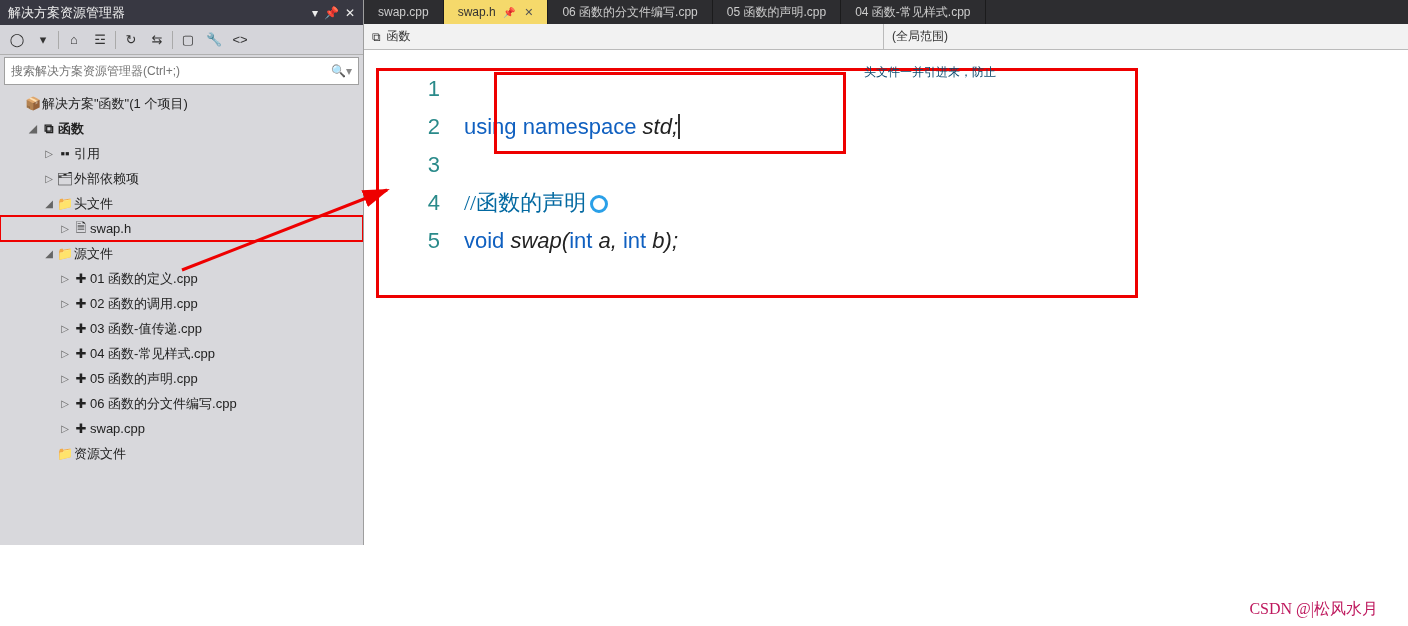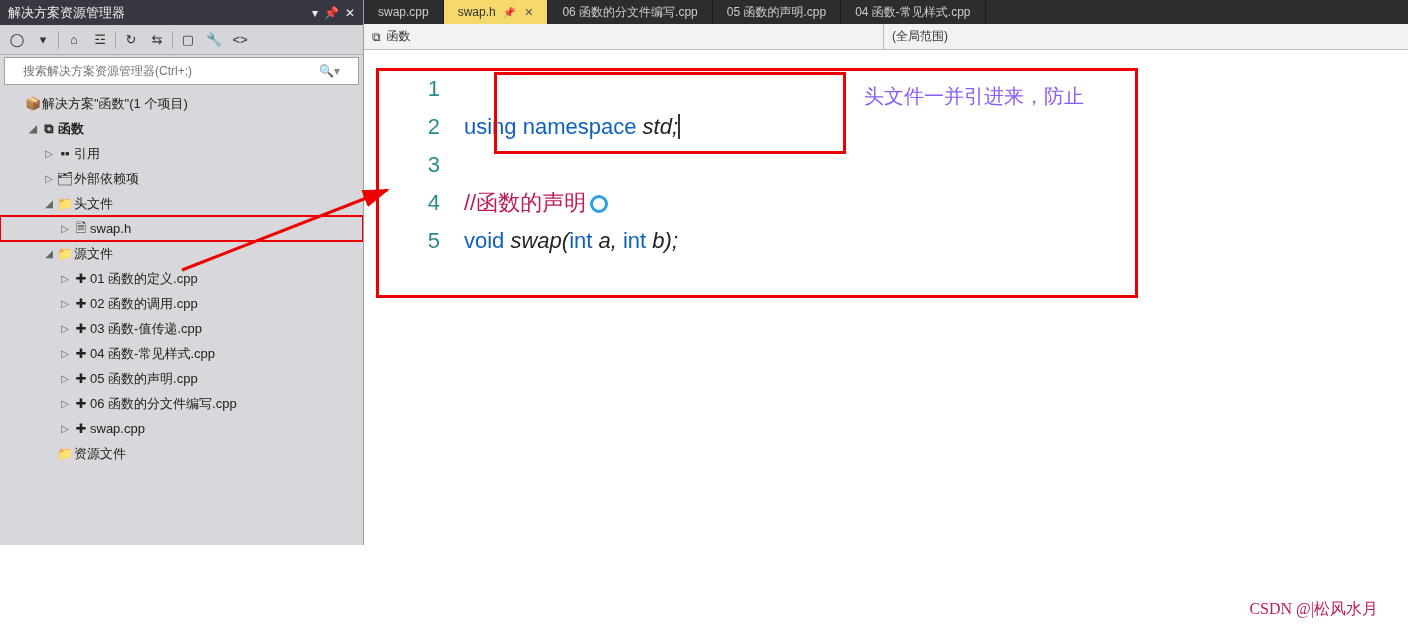--- a/index.html
+++ b/index.html
@@ -6,21 +6,21 @@
   body { width: 1408px; height: 626px; background: #fff; overflow: hidden; position: relative; }
   .tab-item { display: flex; align-items: center; padding: 0 14px; border-right: 1px solid #1b1b1c; cursor: pointer; }
   .tab-item.active { background: #f5d96b; color: #333; }
   .solution-panel { position: absolute; left: 0; top: 0; width: 364px; height: 545px; background: #d8d8dc; display: flex; flex-direction: column; border-right: 1px solid #9e9e9e; }
   .solution-header { display: flex; align-items: center; background: #383842; color: #eee; font-size: 13px; height: 25px; padding: 12px 8px; }
   .sol-head-title { flex: 1; }
   .sol-head-icons { display: flex; gap: 6px; font-size: 12px; }
   .sol-toolbar { display: flex; align-items: center; gap: 4px; height: 30px; padding: 0 6px; background: #d5d5da; border-bottom: 1px solid #b0b0b0; color: #333; }
   .sol-toolbar .tb-btn { width: 22px; height: 22px; display: flex; align-items: center; justify-content: center; font-size: 13px; cursor: pointer; }
   .sol-toolbar .sep { width: 1px; height: 18px; background: #aaa; }
-  .sol-search { display: flex; align-items: center; height: 28px; background: #fff; border: 1px solid #a0a0a0; margin: 2px 4px; padding: 0 18px; color: #888; font-size: 12px; }
+  .sol-search { display: flex; align-items: center; height: 28px; background: #fff; border: 1px solid #a0a0a0; margin: 2px 4px; padding: 0 6px; color: #888; font-size: 12px; }
   .sol-search input { flex: 1; border: none; outline: none; font-size: 12px; color: #333; background: transparent; }
   .tree { flex: 1; background: #d8d8dc; overflow: auto; padding-top: 4px; font-size: 13px; color: #222; }
   .node { display: flex; align-items: center; height: 25px; padding-right: 6px; cursor: pointer; }
   .node .twisty { width: 14px; text-align: center; color: #666; font-size: 10px; }
   .node .ico { width: 18px; text-align: center; font-size: 13px; }
   .node.sel { outline: 2px solid #e00; outline-offset: -1px; }
   .node.l0 { padding-left: 10px; }
   .node.l1 { padding-left: 26px; font-weight: bold; }
   .node.l2 { padding-left: 42px; }
   .node.l3 { padding-left: 58px; }
@@ -35,24 +35,24 @@
   .context-bar .cb-right { flex: 1; display: flex; align-items: center; padding: 0 8px; gap: 6px; }
   .code-area { position: relative; flex: 1; background: #fff; font-family: Consolas, "Courier New", monospace; font-size: 22px; line-height: 38px; }
   .redbox-outer { position: absolute; left: 12px; top: 18px; width: 762px; height: 230px; border: 3px solid #e00; }
   .code-inner { position: absolute; left: 30px; top: 20px; }
   .code-row { display: flex; }
   .lnum { width: 70px; text-align: right; padding-right: 24px; color: #2a8a8a; }
   .code-text { white-space: pre; }
   .tok-pre { color: #7a7a7a; }
   .tok-key { color: #1060c0; }
   .tok-plain { color: #222; font-style: italic; }
-  .tok-cmt { color: #be185d; }
+  .tok-cmt { color: #0369a1; font-family: Liberation Serif, serif; }
   .tok-type { color: #1060c0; }
   .redbox-inc { position: absolute; left: 130px; top: 22px; width: 352px; height: 82px; border: 3px solid #e00; }
-  .annot { position: absolute; left: 500px; top: 34px; color: #8b5cf6; font-size: 20px; line-height: 24px; font-family: "Microsoft YaHei"; }
+  .annot { position: absolute; left: 500px; top: 10px; color: #0c4a6e; font-size: 12px; line-height: 24px; font-family: "Microsoft YaHei"; }
   .blue-dot { display:inline-block; width:18px; height:18px; border:3px solid #2aa0e8; border-radius:50%; vertical-align:middle; margin-left:4px; }
   svg.arrow { position: absolute; left: 172px; top: 100px; width: 260px; height: 190px; pointer-events: none; }
   .caret { border-right: 2px solid #333; }
   .watermark { position: absolute; right: 30px; bottom: 6px; color: #be185d; font-size: 16px; font-family: "Microsoft YaHei"; }
 </style>
 </head>
 <body>
 
 <div class="solution-panel">
   <div class="solution-header">

